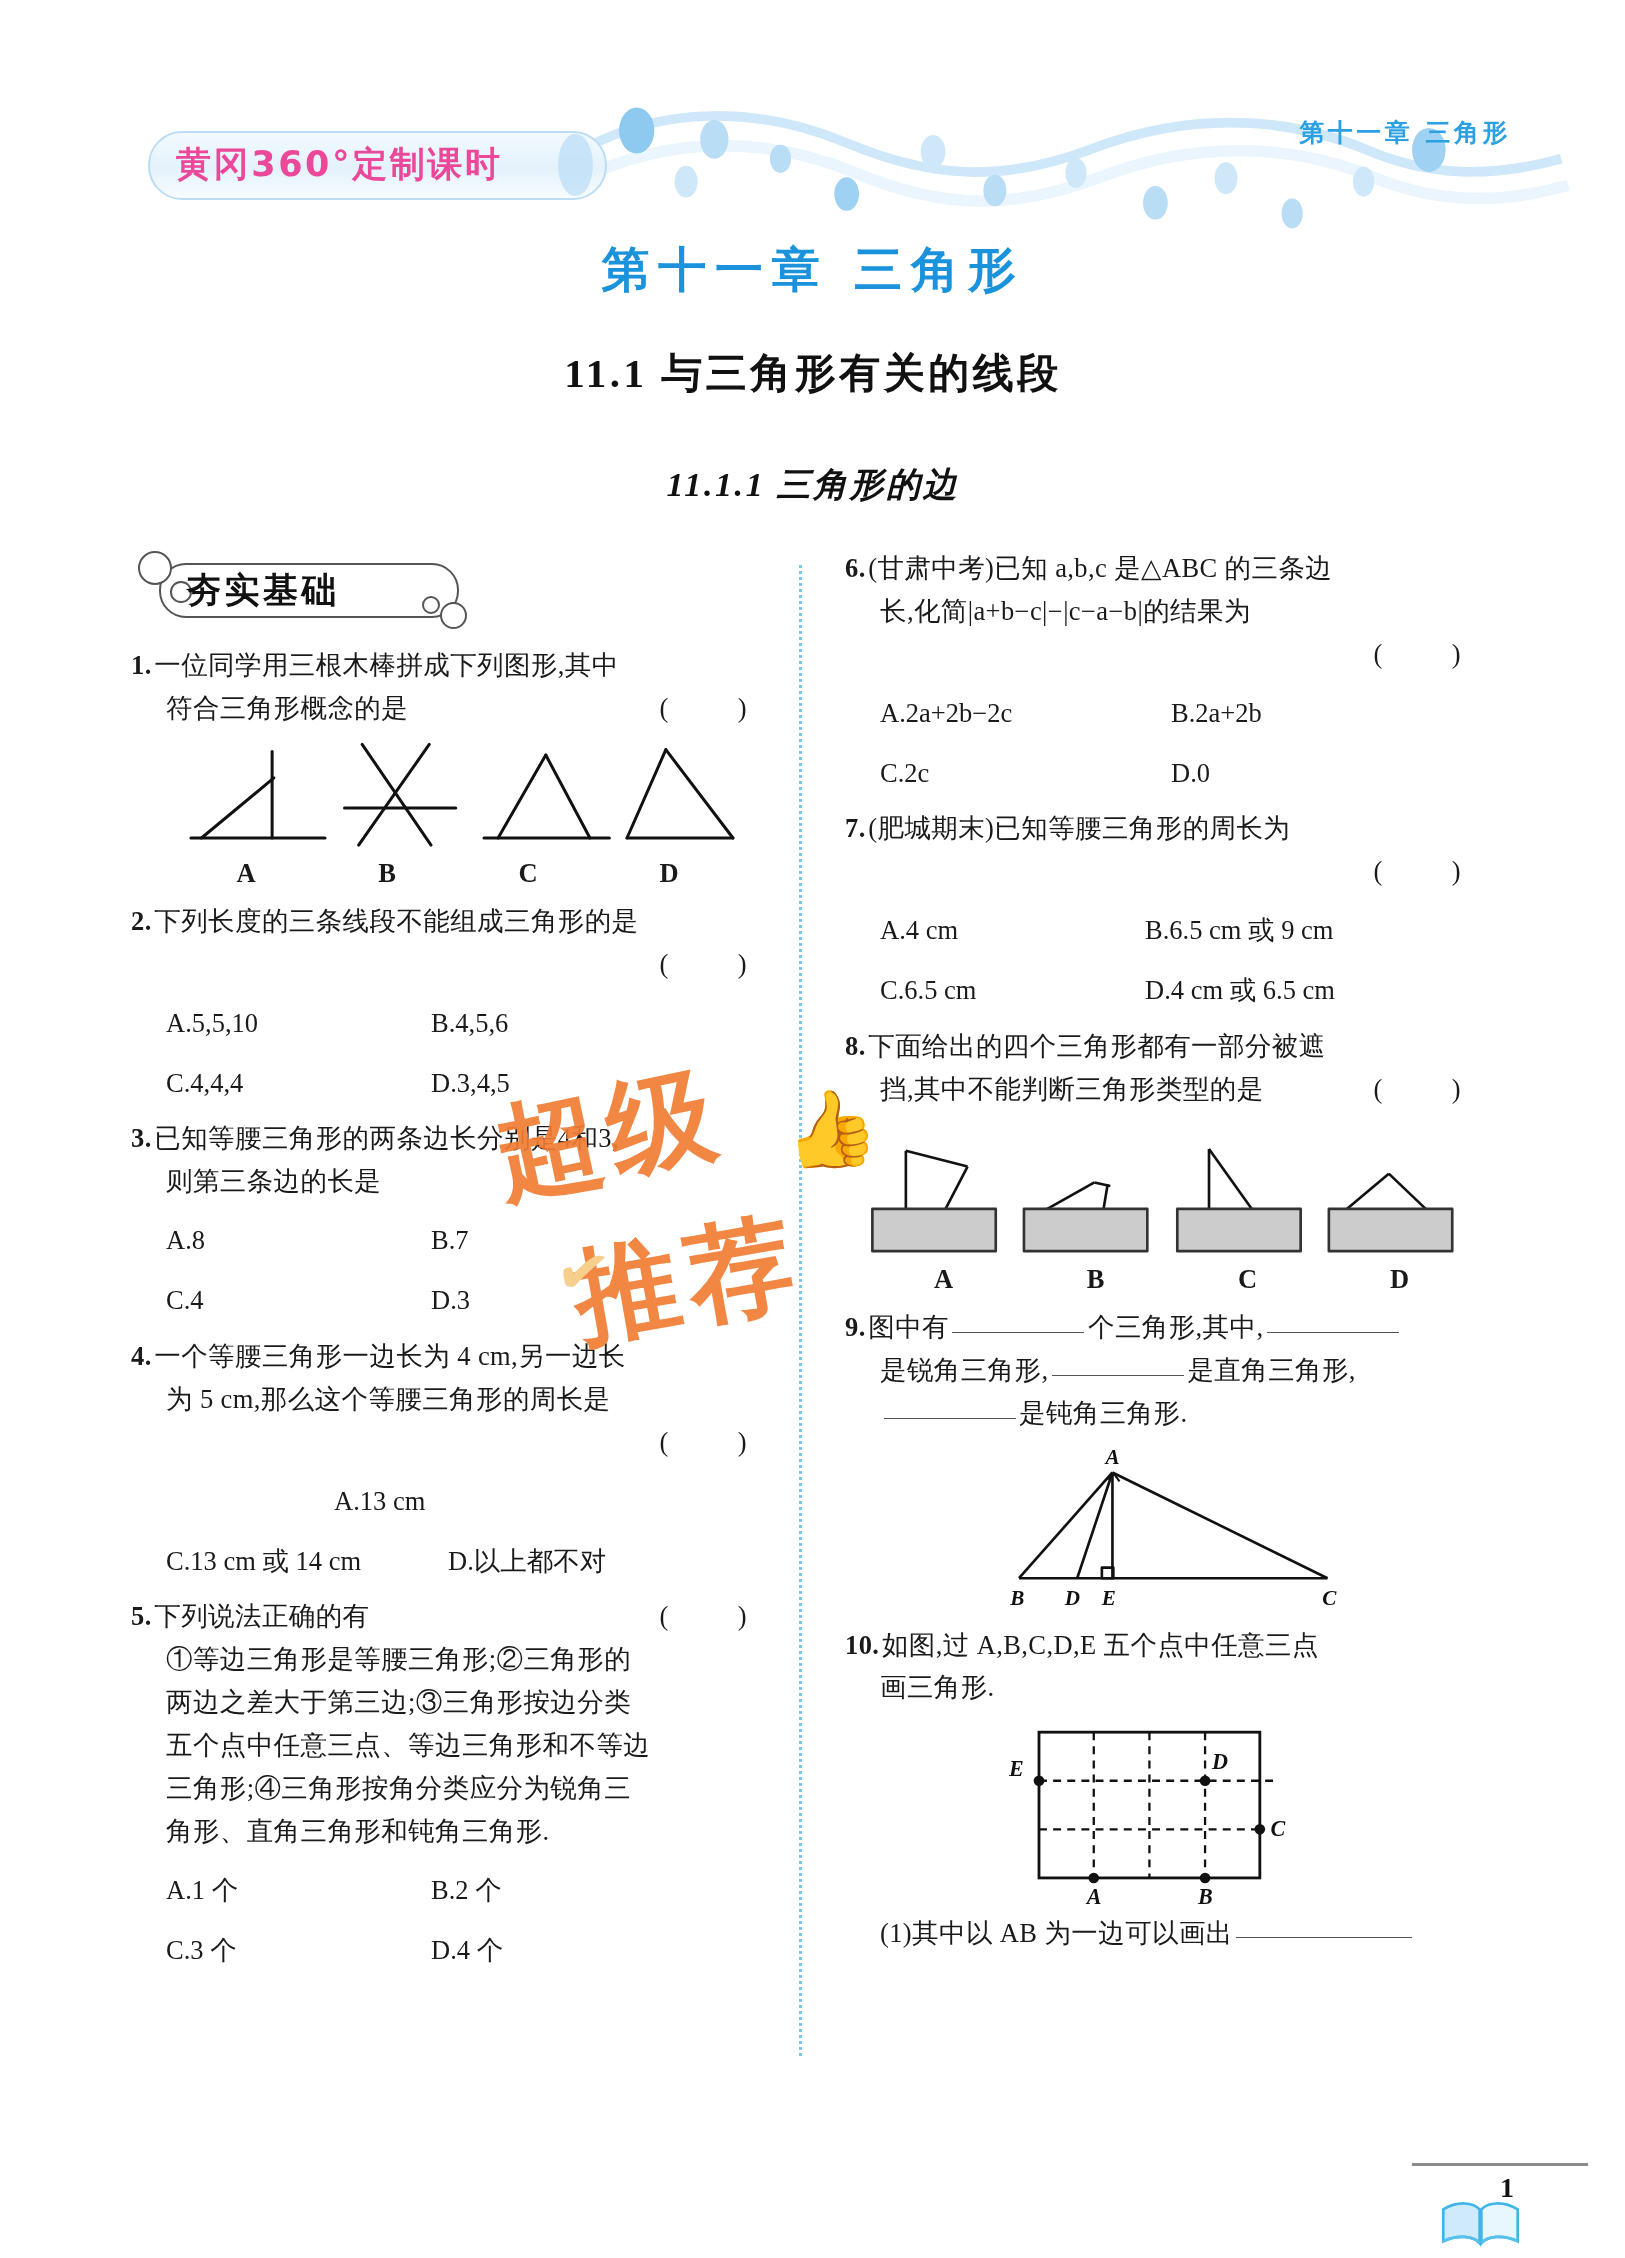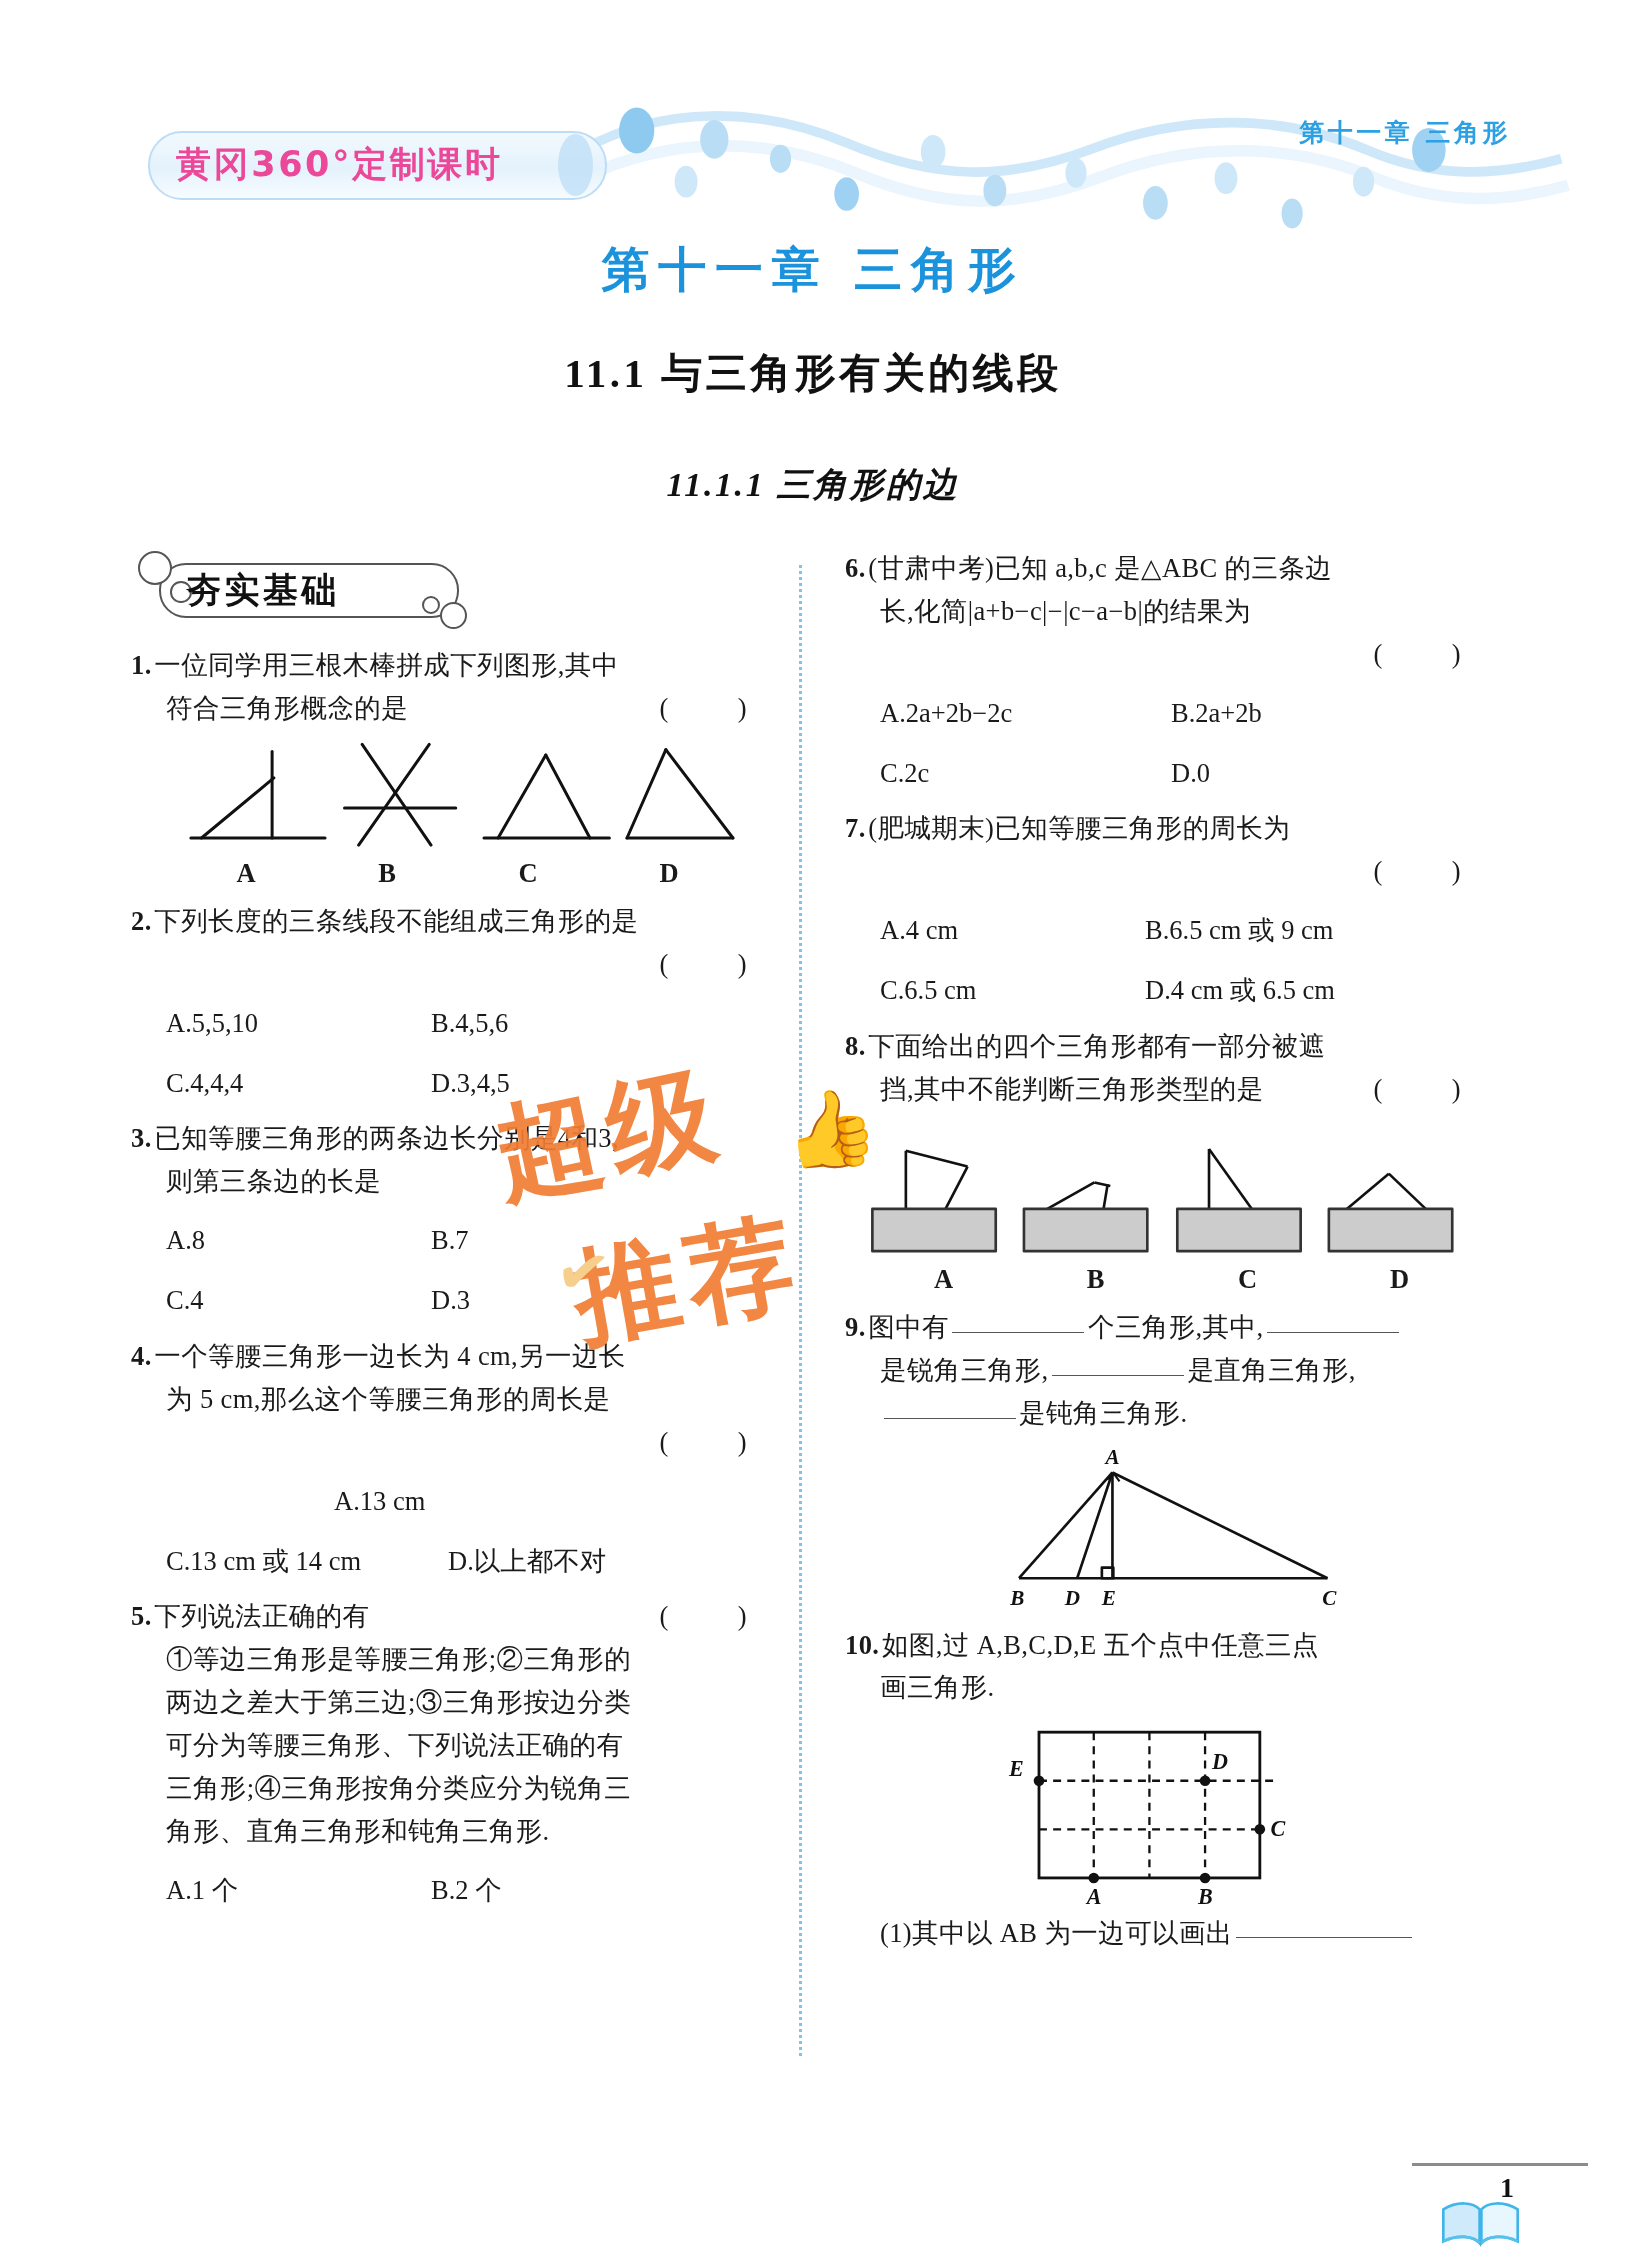--- a/index.html
+++ b/index.html
@@ -260,26 +260,30 @@
     <div class="q">
       <div class="q-line">
         <span class="q-num">5.</span>
         <span class="q-body">
           <span class="paren">(&nbsp;&nbsp;&nbsp;)</span>
           <span>下列说法正确的有</span>
         </span>
       </div>
       <div class="q-text indent">①等边三角形是等腰三角形;②三角形的</div>
       <div class="q-text indent">两边之差大于第三边;③三角形按边分类</div>
-      <div class="q-text indent">可分为等腰三角形、下列说法正确的有</div>
+      <div class="q-text indent">五个点中任意三点、等边三角形和不等边</div>
       <div class="q-text indent">三角形;④三角形按角分类应分为锐角三</div>
       <div class="q-text indent">角形、直角三角形和钝角三角形.</div>
       <div class="opts">
         <span class="opt c1">A.1 个</span>
         <span class="opt c2">B.2 个</span>
+      </div>
+      <div class="opts">
+        <span class="opt c1">C.3 个</span>
+        <span class="opt c2">D.4 个</span>
       </div>
     </div>
 
   </div>
 
   <div class="col col-right">
 
     <div class="q">
       <div class="q-line">
         <span class="q-num">6.</span>

